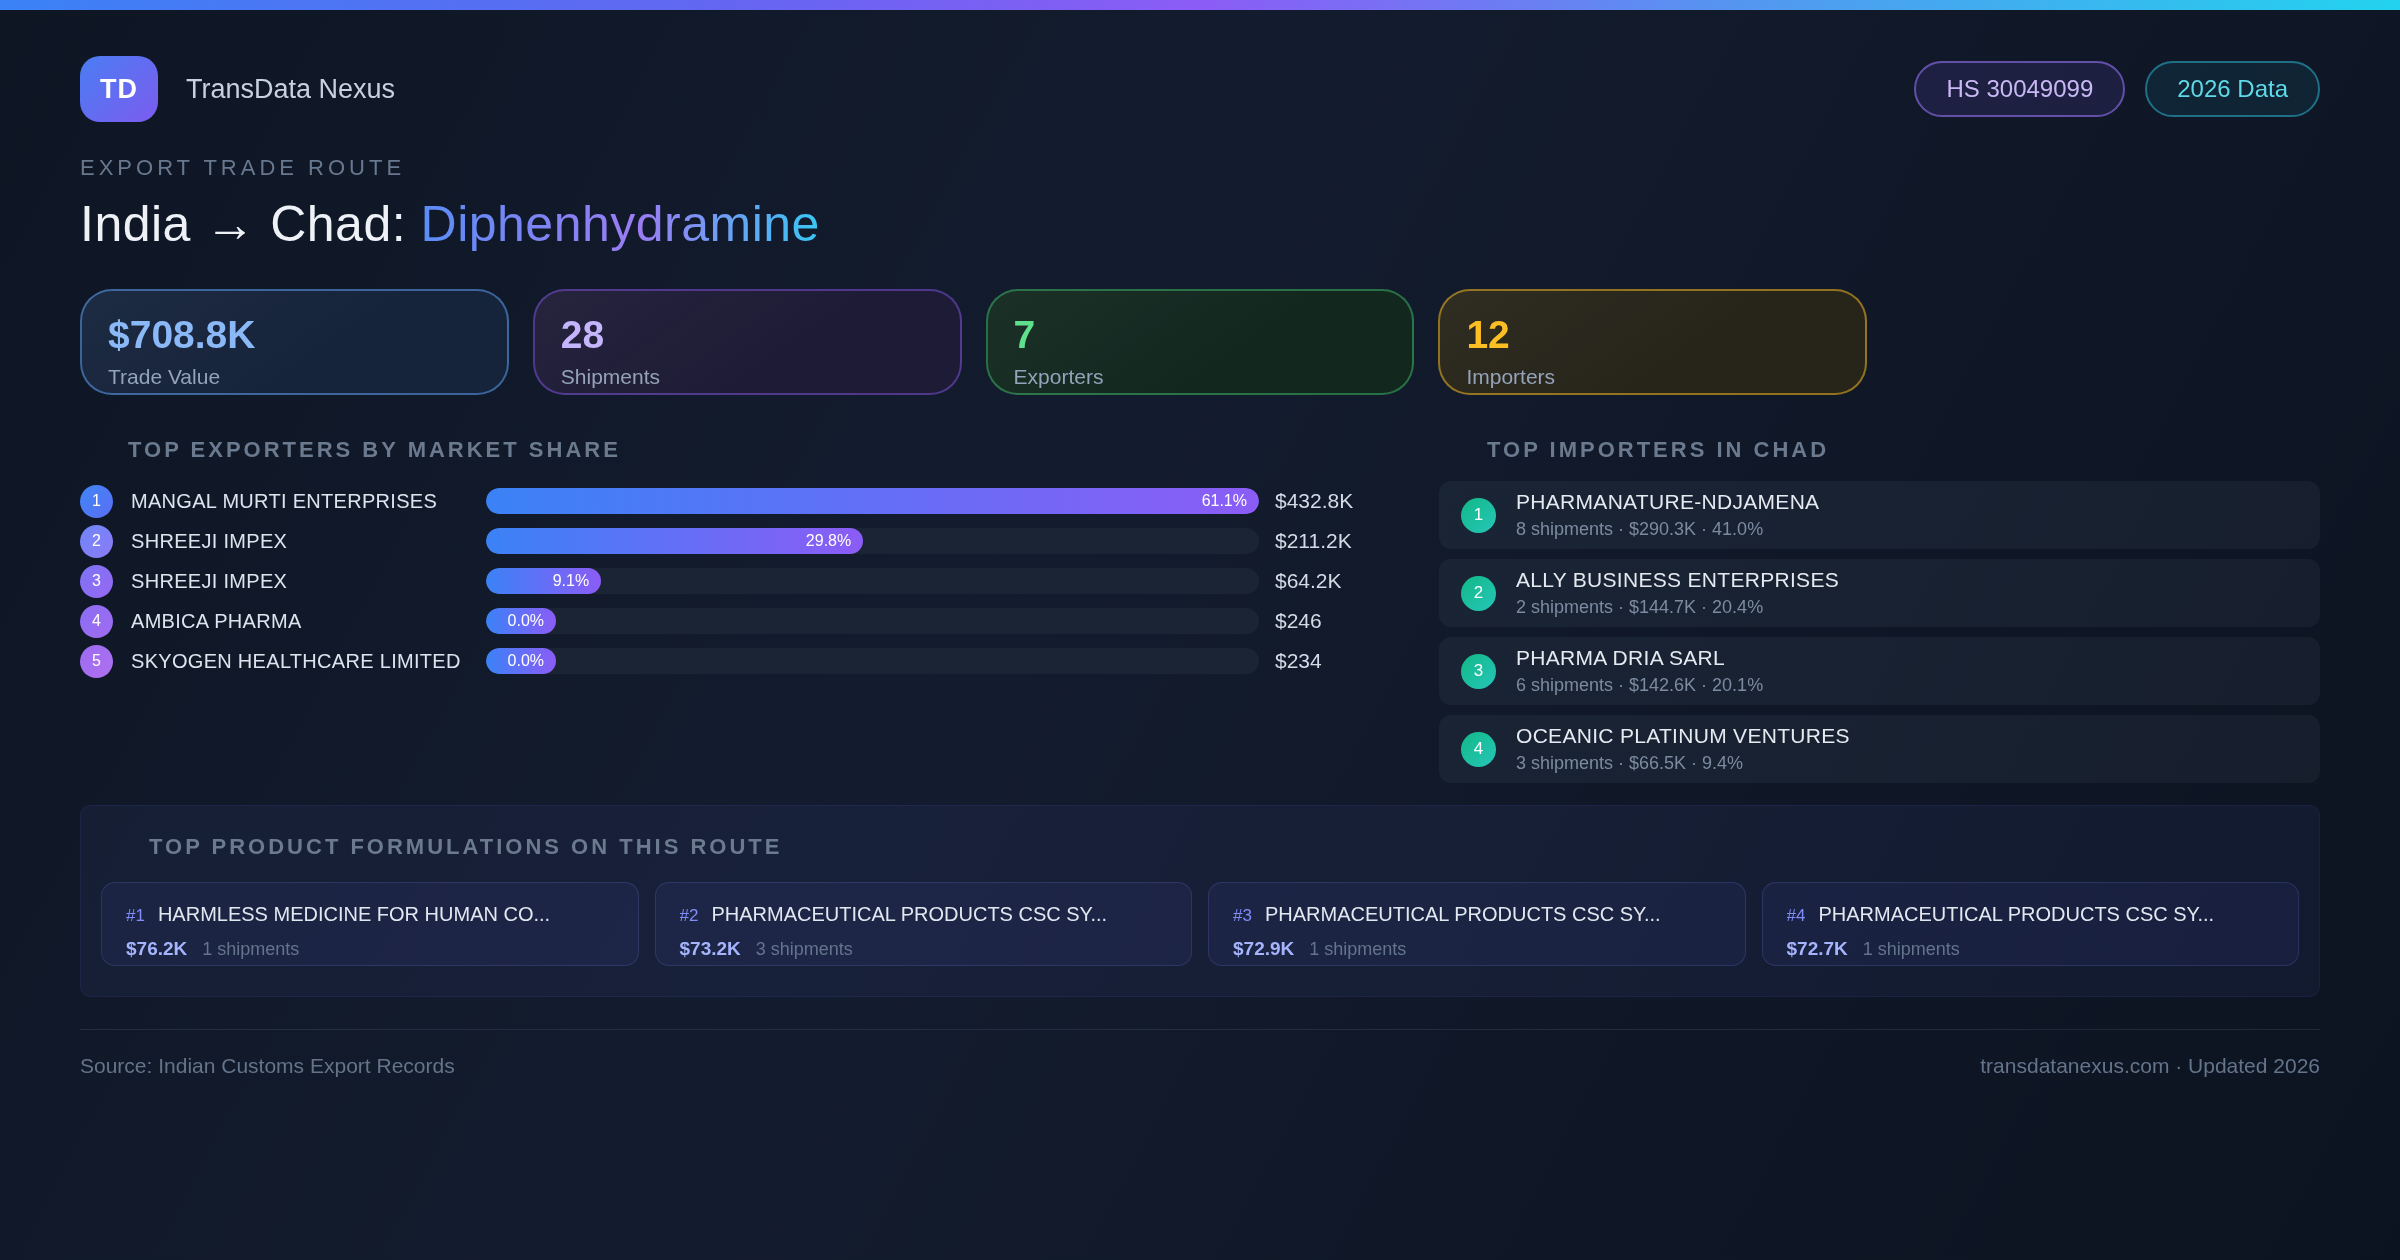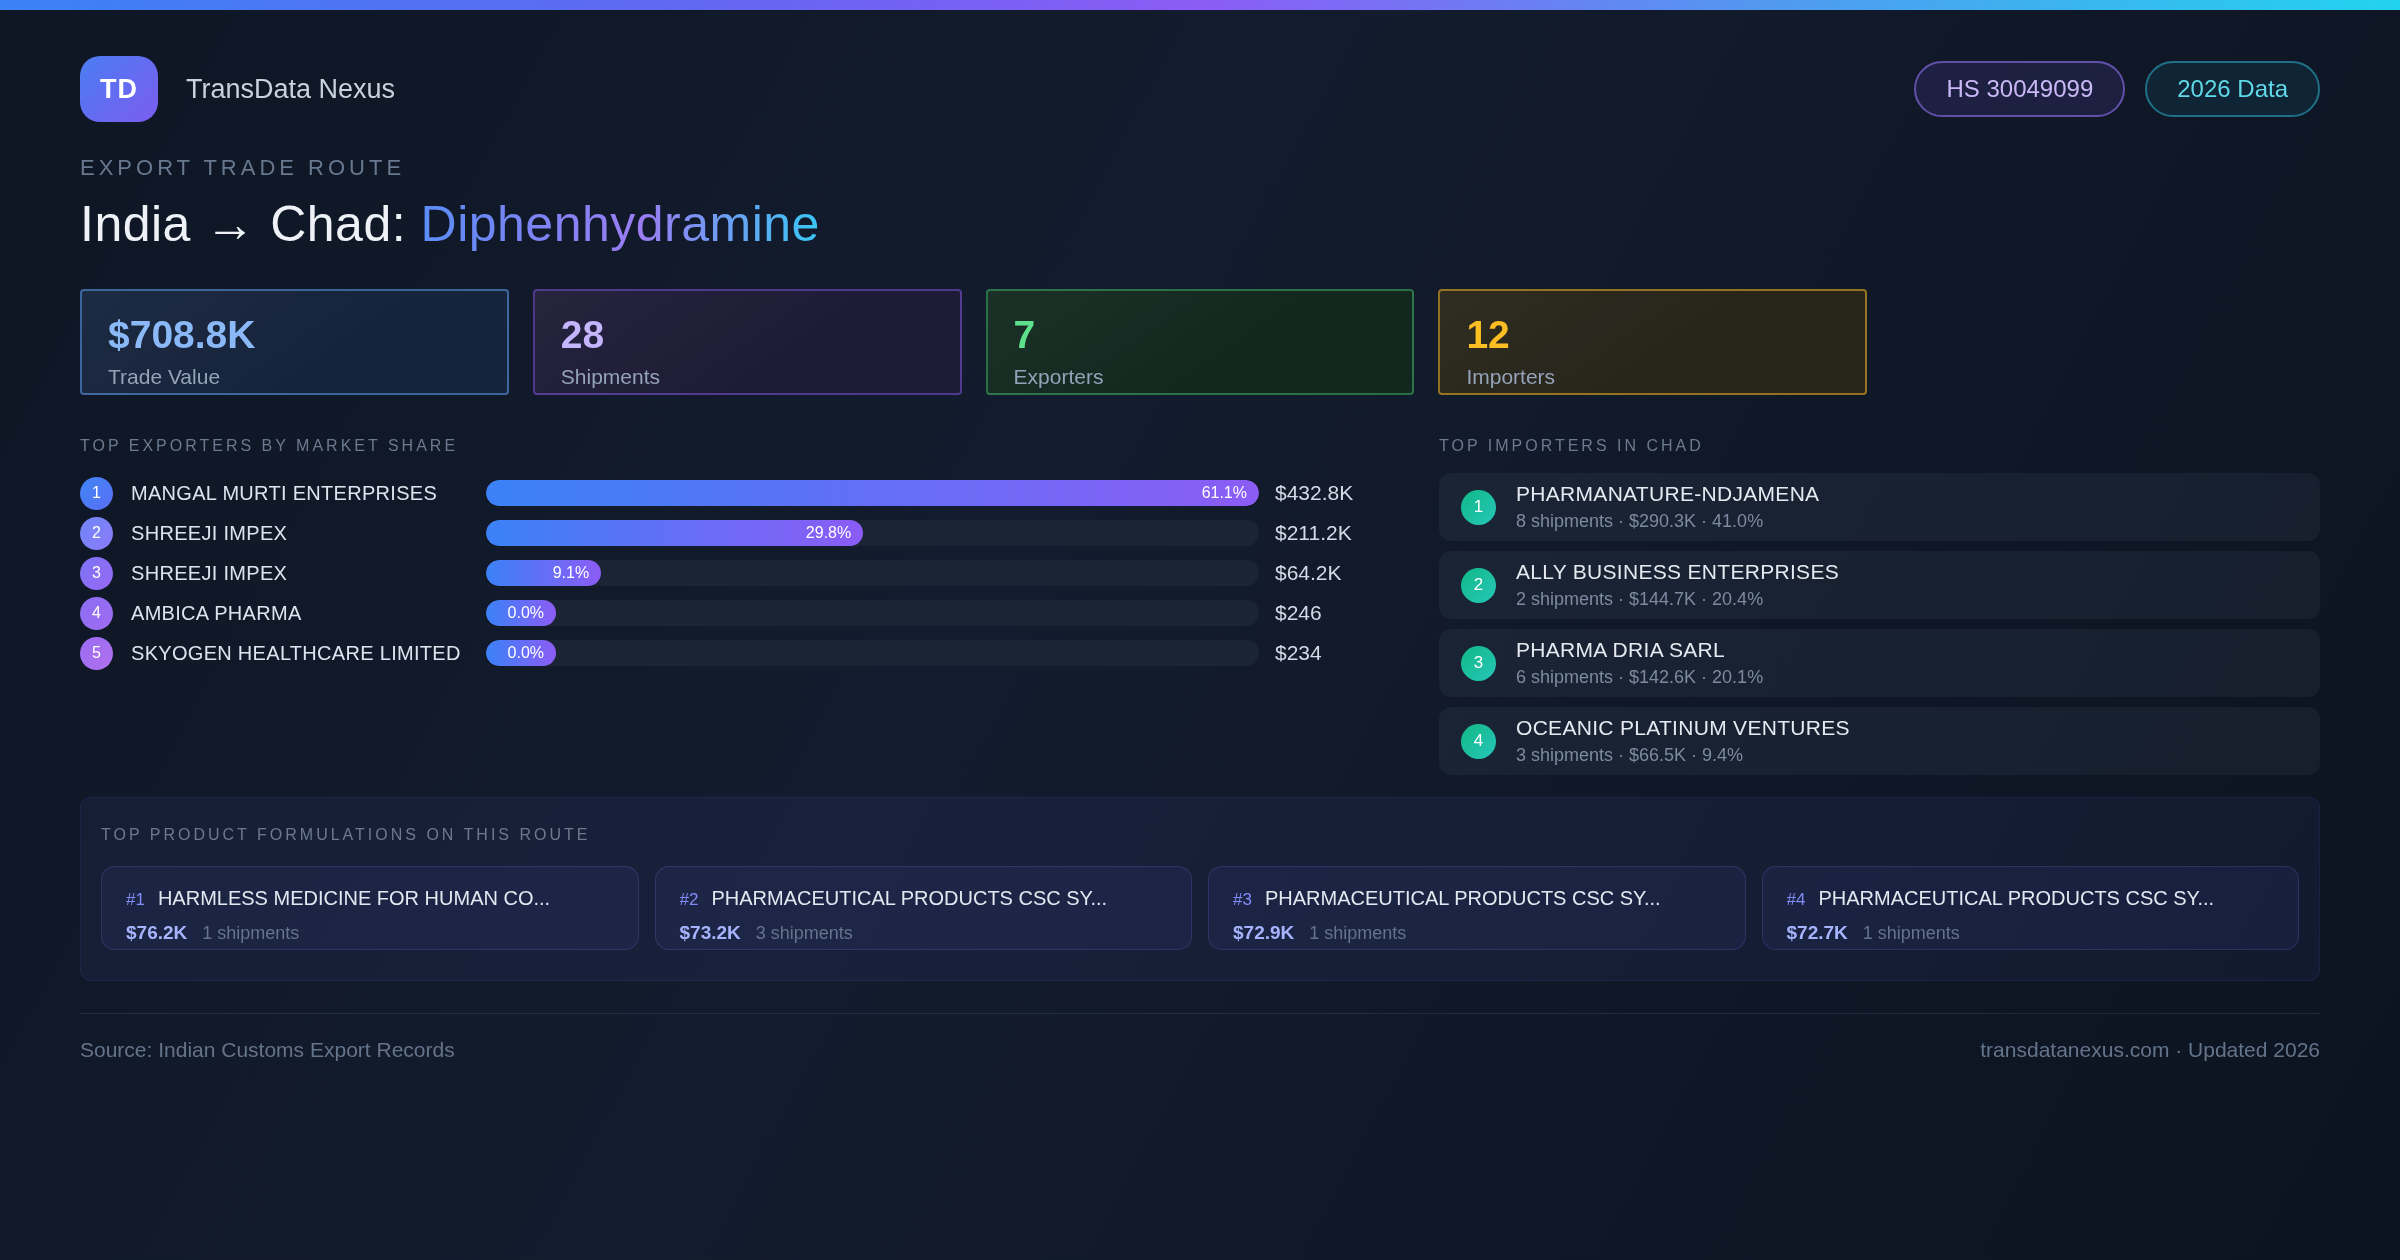--- a/index.html
+++ b/index.html
@@ -26,38 +26,38 @@
   .pill-year { border:2px solid #1f7086; color:#5fd9e8; background:rgba(34,211,238,0.07); margin-left:20px; }
 
   
   .eyebrow { margin-top:33px; font-size:22px; letter-spacing:4px; color:#68788e; font-weight:500; }
   .h1 { margin-top:14px; font-size:50px; font-weight:500; color:#eef2f7; letter-spacing:0.5px; }
   .h1 .hl { background:linear-gradient(90deg,#5b8df6 0%,#9b7cf3 55%,#38c6f4 100%);
     -webkit-background-clip:text; background-clip:text; color:transparent; }
 
   
   .stats { margin-top:36px; display:grid; grid-template-columns:repeat(5,1fr); gap:24px; }
-  .stat { border-radius:4px; padding:22px 26px; height:106px;
+  .stat { border-radius:32px; padding:22px 26px; height:106px;
     background-image:linear-gradient(145deg,rgba(255,255,255,0.04),rgba(255,255,255,0) 60%); }
   .stat .val { font-size:39px; font-weight:600; }
   .stat .lbl { margin-top:8px; font-size:21px; color:#94a3b8; }
   .st-blue   { background-color:#15233b; border:2px solid rgba(96,165,250,0.5); }
   .st-blue .val { color:#8bb9f8; }
   .st-purple { background-color:#1e1b36; border:2px solid rgba(139,92,246,0.45); }
   .st-purple .val { color:#c4b5fd; }
   .st-cyan   { background-color:#0f2334; border:2px solid rgba(34,211,238,0.4); }
   .st-cyan .val { color:#67e8f9; }
   .st-green  { background-color:#12281f; border:2px solid rgba(74,222,128,0.4); }
   .st-green .val { color:#5fe08d; }
   .st-amber  { background-color:#27241a; border:2px solid rgba(251,191,36,0.5); }
   .st-amber .val { color:#fbbf24; }
 
   
   .main { margin-top:42px; display:grid; grid-template-columns:1297px 881px; gap:62px; }
-  .sec-title { font-size:16px; letter-spacing:3px; color:#6b7a8f; font-weight:400; }
+  .sec-title { font-size:22px; letter-spacing:3px; color:#6b7a8f; font-weight:700;margin-left:48px; }
 
   
   .exp-rows { margin-top:18px; }
   .exp-row { display:flex; align-items:center; height:40px; }
   .rank { width:33px; height:33px; border-radius:50%; flex:0 0 33px;
     display:flex; align-items:center; justify-content:center;
     color:#fff; font-size:16px; }
   .rk-e1 { background:linear-gradient(135deg,#3f86f5,#5b6ef5); }
   .rk-e2 { background:linear-gradient(135deg,#6f86f7,#8b7bf7); }
   .rk-e3 { background:linear-gradient(135deg,#7d74f5,#9668f3); }

